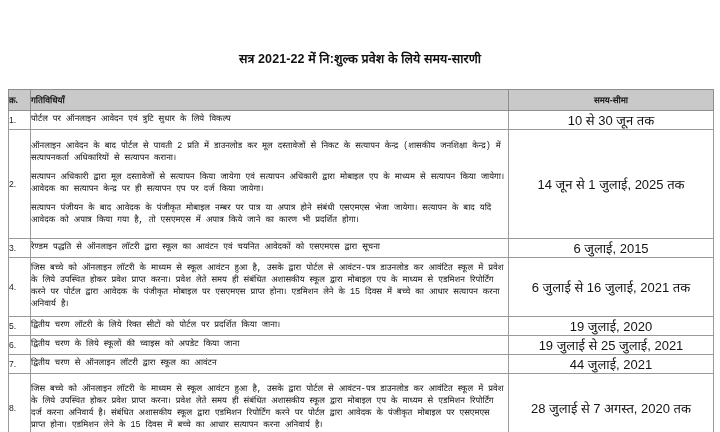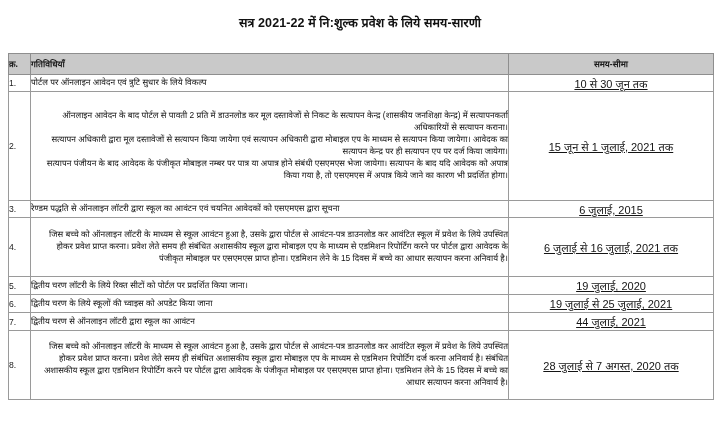--- a/index.html
+++ b/index.html
@@ -26,20 +26,21 @@
 
   .doc-title {
     text-align: center;
     font-size: 12.5px;
     font-weight: bold;
     color: #111111;
     letter-spacing: 0.1px;
     padding-top: 16px;
     padding-bottom: 0;
     line-height: 1.2;
+    margin-top: 36px;
   }
 
   .table-wrap {
     position: absolute;
     left: 8px;
     top: 53px;
     width: 705px;
   }
 
   table.schedule {
@@ -70,63 +71,64 @@
     height: 20px;
   }
 
   .cell-pad-sn {
     padding: 3px 0 3px 4px;
     text-align: left;
   }
   .cell-pad-main {
     padding: 4px 5px 4px 7px;
     text-align: left;
+    font-family: Liberation Mono, monospace;
   }
   .cell-pad-time {
     padding: 4px 5px 4px 6px;
     text-align: center;
   }
 
   td.sn {
     text-align: left;
     font-size: 8.6px;
     color: #1a1a1a;
   }
 
   td.activity {
     line-height: 1.42;
     color: #141414;
   }
 
   td.time {
-    font-size: 11px;
+    font-size: 13px;
     color: #141414;
     white-space: nowrap;
-    text-decoration: underline;
   }
 
   .para {
     margin: 0;
   }
   .para + .para {
+    margin-top: 7px;
   }
 
   
   tr.r1 td { height: 16px; }
   tr.r2 td { height: 108px; }
   tr.r3 td { height: 16px; }
   tr.r4 td { height: 58px; }
   tr.r5 td { height: 17px; }
   tr.r6 td { height: 17px; }
   tr.r7 td { height: 17px; }
   tr.r8 td { height: 68px; }
 
   tr.r2 td.activity,
   tr.r4 td.activity,
-  tr.r8 td.activity { vertical-align: middle; text-align: right; }
+  tr.r8 td.activity { vertical-align: middle; }
 </style>
 </head>
 <body>
 
 <div class="page">
 
   <div class="doc-title">सत्र 2021-22 में नि:शुल्क प्रवेश के लिये समय-सारणी</div>
 
   <div class="table-wrap">
     <table class="schedule">
@@ -152,21 +154,21 @@
           <td class="time cell-pad-time">10 से 30 जून तक</td>
         </tr>
 
         <tr class="r2">
           <td class="sn cell-pad-sn">2.</td>
           <td class="activity cell-pad-main">
             <p class="para">ऑनलाइन आवेदन के बाद पोर्टल से पावती 2 प्रति में डाउनलोड कर मूल दस्तावेजों से निकट के सत्यापन केन्द्र (शासकीय जनशिक्षा केन्द्र) में सत्यापनकर्ता अधिकारियों से सत्यापन कराना।</p>
             <p class="para">सत्यापन अधिकारी द्वारा मूल दस्तावेजों से सत्यापन किया जायेगा एवं सत्यापन अधिकारी द्वारा मोबाइल एप के माध्यम से सत्यापन किया जायेगा। आवेदक का सत्यापन केन्द्र पर ही सत्यापन एप पर दर्ज किया जायेगा।</p>
             <p class="para">सत्यापन पंजीयन के बाद आवेदक के पंजीकृत मोबाइल नम्बर पर पात्र या अपात्र होने संबंधी एसएमएस भेजा जायेगा। सत्यापन के बाद यदि आवेदक को अपात्र किया गया है, तो एसएमएस में अपात्र किये जाने का कारण भी प्रदर्शित होगा।</p>
           </td>
-          <td class="time cell-pad-time">15 जून से 1 जुलाई, 2021 तक</td>
+          <td class="time cell-pad-time">14 जून से 1 जुलाई, 2025 तक</td>
         </tr>
 
         <tr class="r3">
           <td class="sn cell-pad-sn">3.</td>
           <td class="activity cell-pad-main">
             <p class="para">रेण्डम पद्धति से ऑनलाइन लॉटरी द्वारा स्कूल का आवंटन एवं चयनित आवेदकों को एसएमएस द्वारा सूचना</p>
           </td>
           <td class="time cell-pad-time">6 जुलाई, 2015</td>
         </tr>
 

